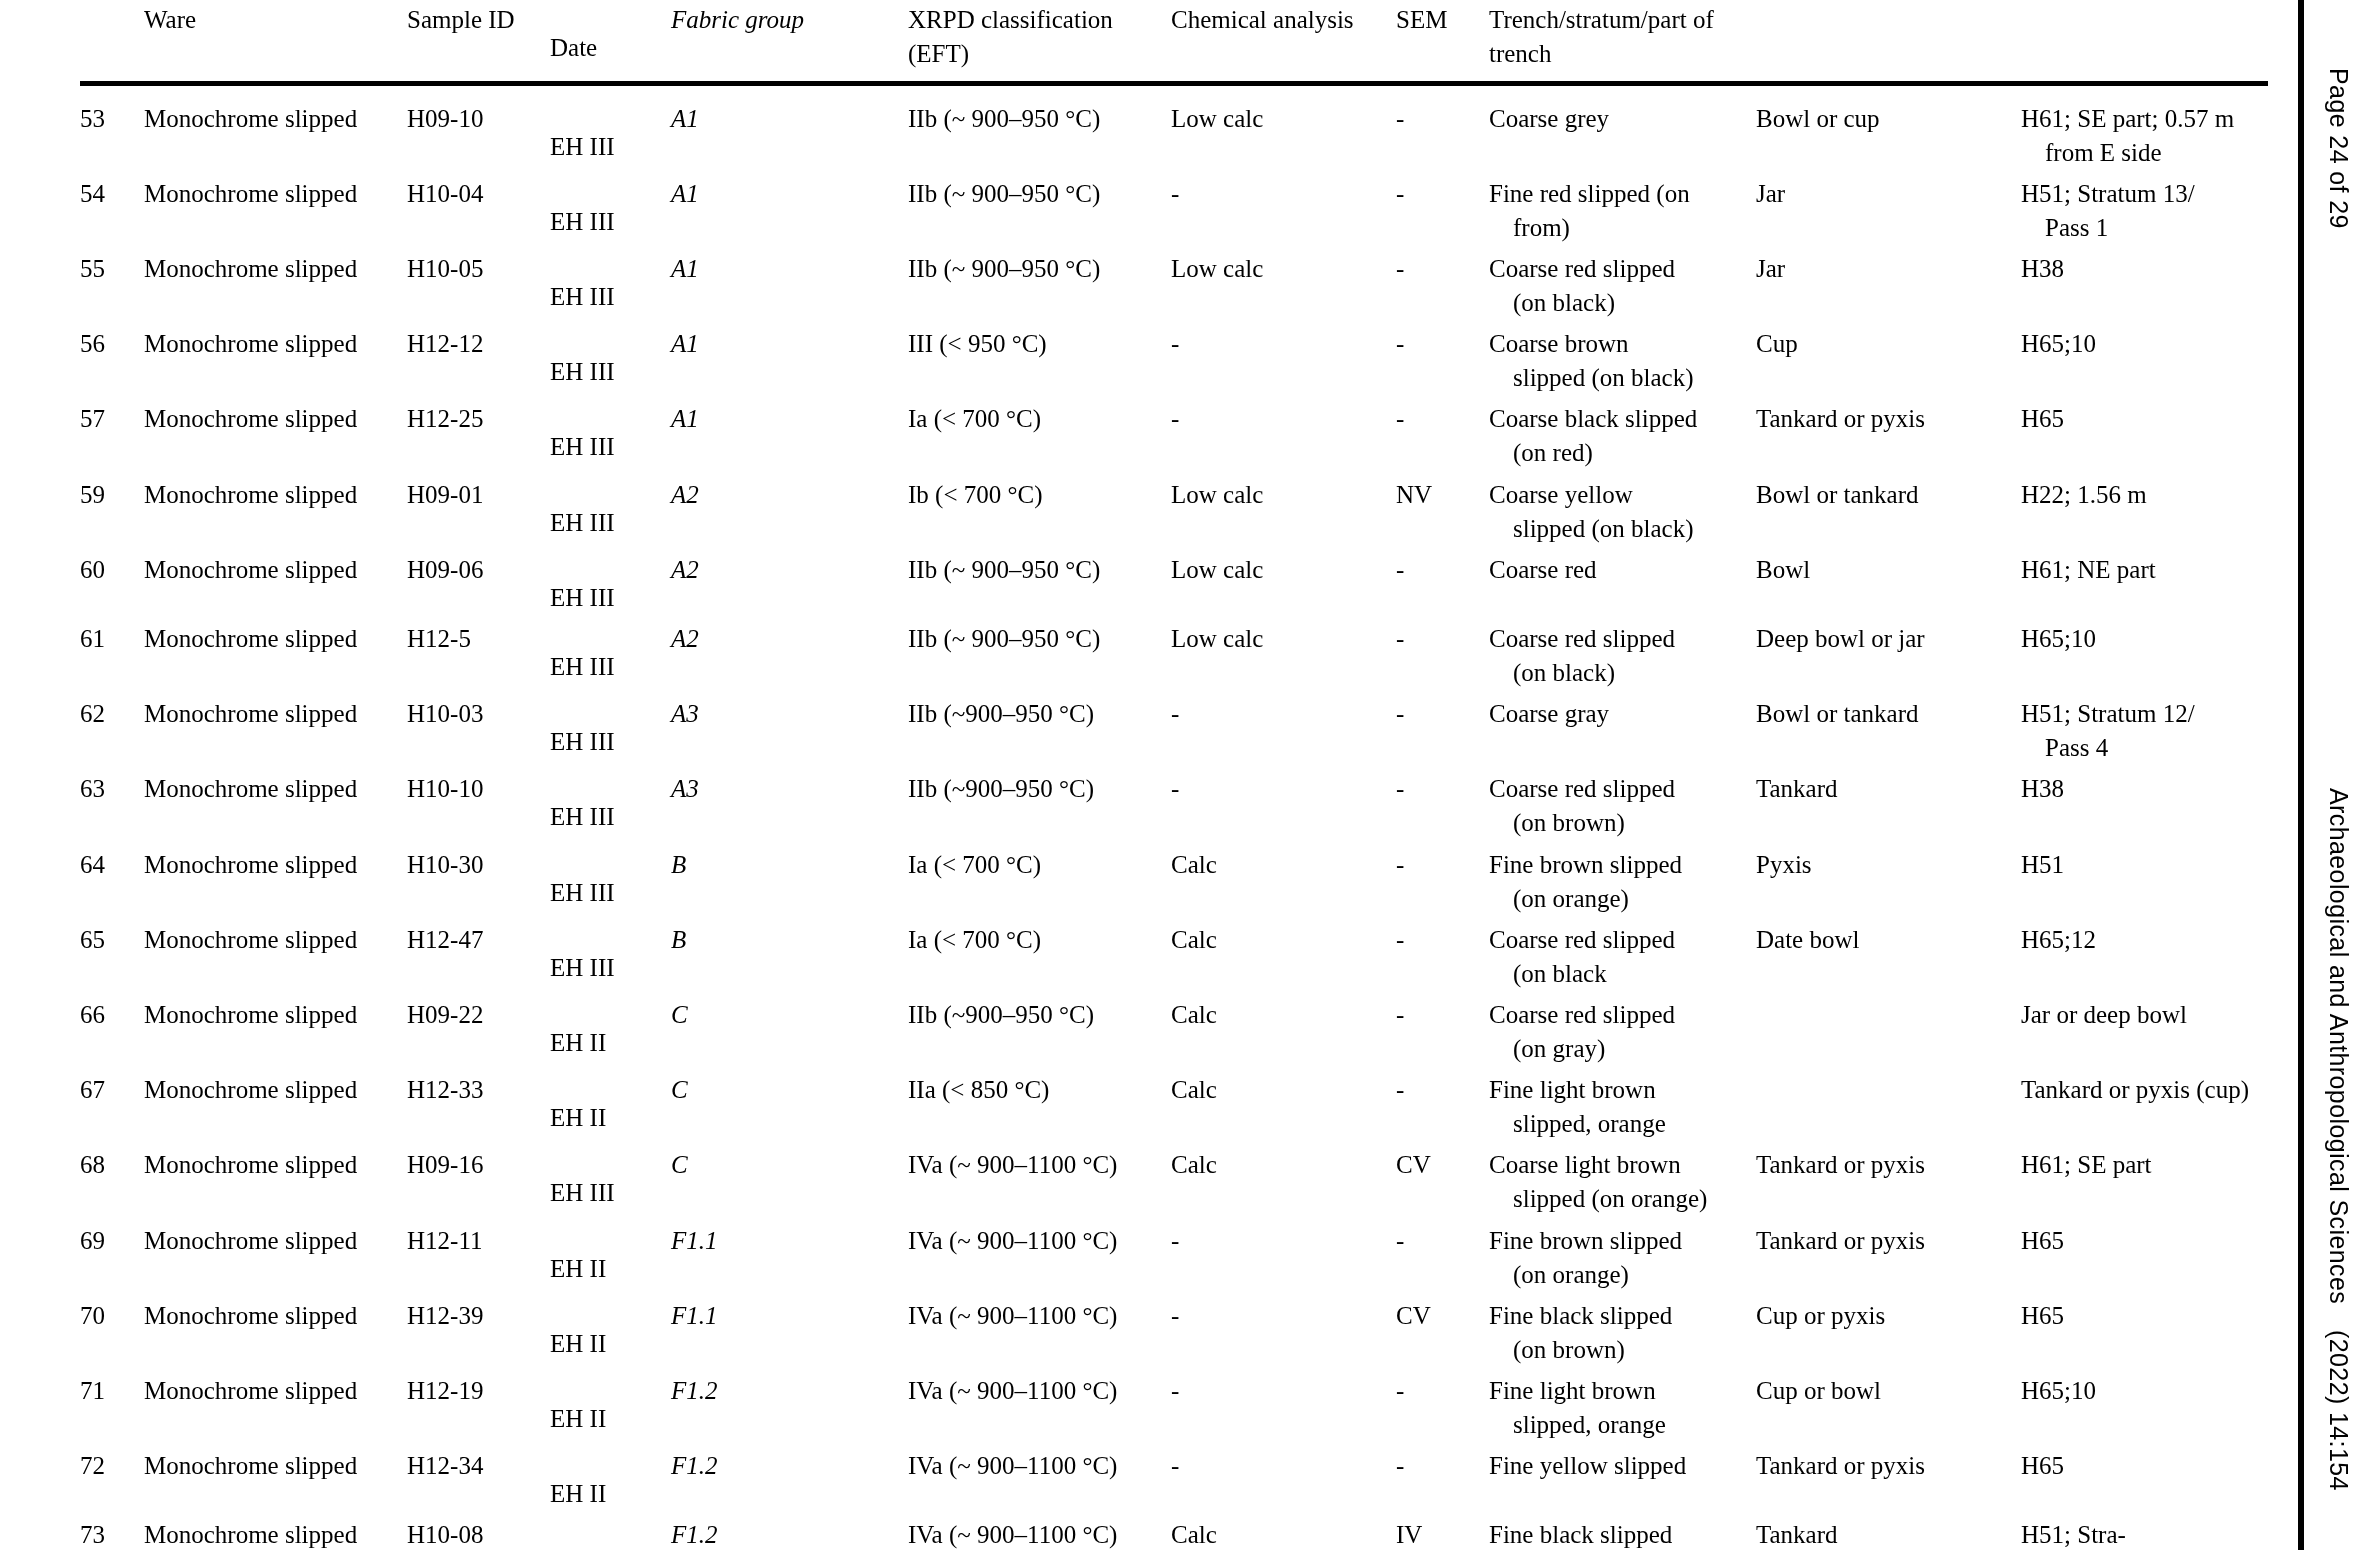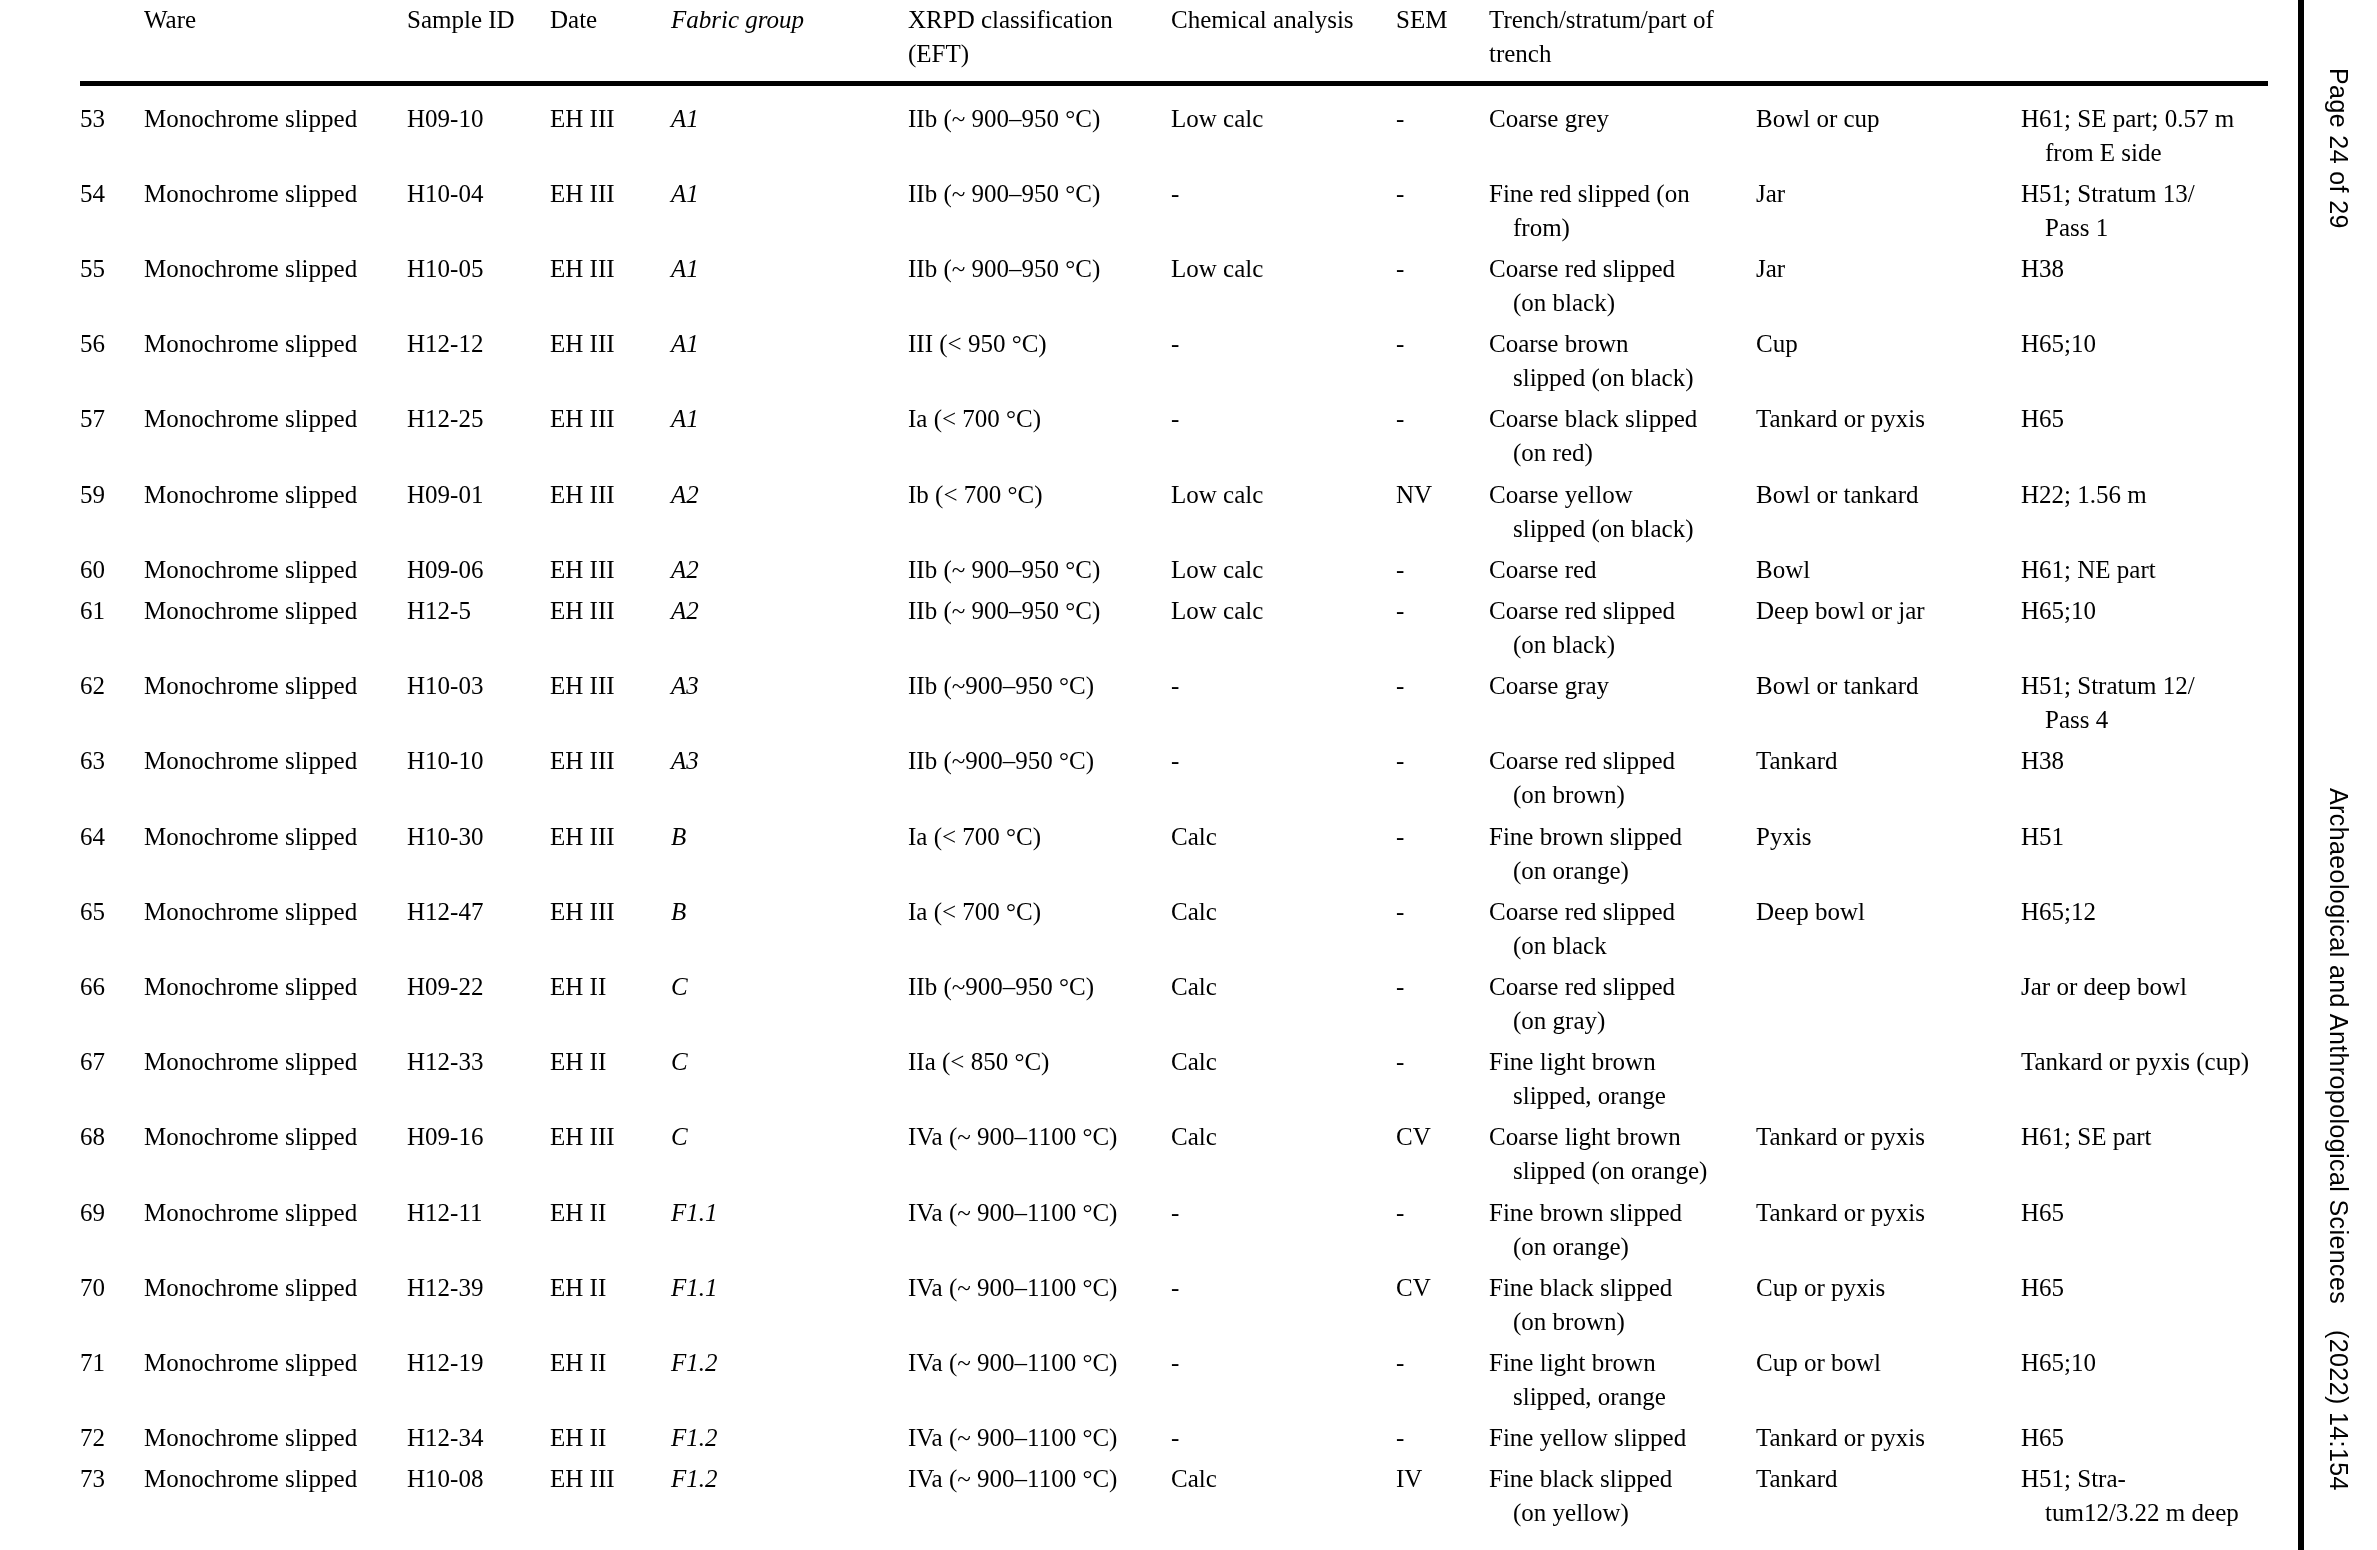--- a/index.html
+++ b/index.html
@@ -15,21 +15,21 @@
   .table-head { border-bottom:5.6px solid #000; padding-bottom:9.5px; }
   .table-body { padding-top:16px; }
   .data-row { margin-bottom:7.2px; }
   .cell { flex:0 0 auto; }
   .line { white-space:pre; min-height:34px; }
   .cont { padding-left:24px; }
   
   .c0 { width:64px;  }
   .c1 { width:263px; }
   .c2 { width:143px; }
-  .c3 { width:121px; }
+  .c3 { width:121px;margin-top:28px; }
   .c4 { width:237px;font-style:italic; }
   .c5 { width:263px; }
   .c6 { width:225px; }
   .c7 { width:93px; }
   .c8 { width:267px; }
   .c9 { width:265px; }
   .c10{ width:248px; }
   
   .v-rule {
     position:absolute; left:2298px; top:0; width:5.6px; height:1551px;
@@ -501,21 +501,21 @@
           <div class="line">Calc</div>
         </div>
         <div class="cell c7">
           <div class="line">-</div>
         </div>
         <div class="cell c8">
           <div class="line">Coarse red slipped</div>
           <div class="line cont">(on black</div>
         </div>
         <div class="cell c9">
-          <div class="line">Deep bowl</div>
+          <div class="line">Date bowl</div>
         </div>
         <div class="cell c10">
           <div class="line">H65;12</div>
         </div>
       </div>
       <div class="data-row">
         <div class="cell c0">
           <div class="line">66</div>
         </div>
         <div class="cell c1">

